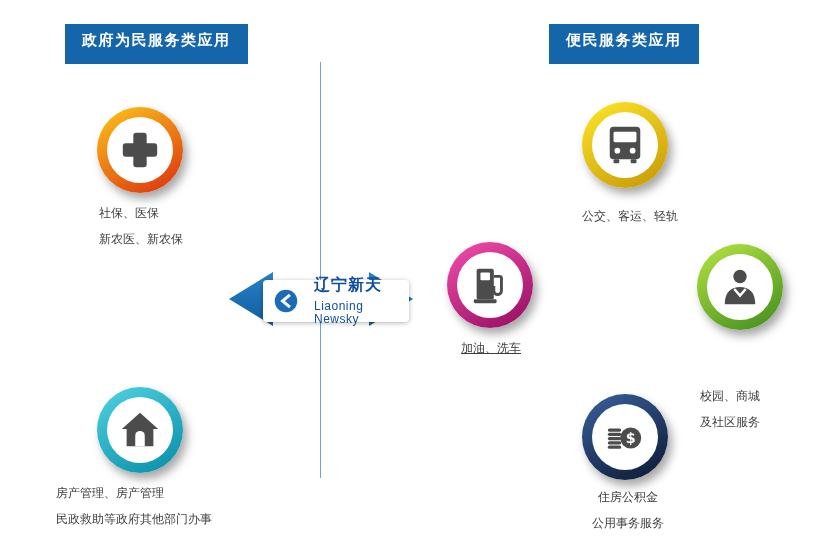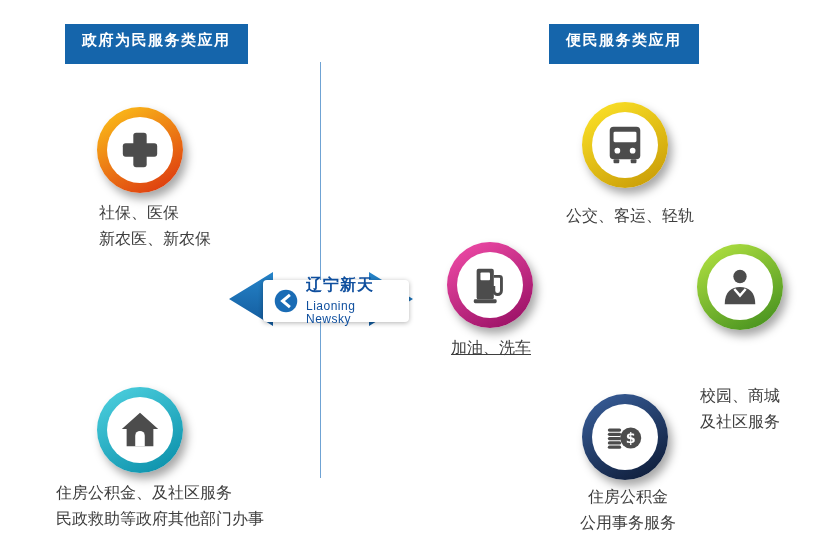--- a/index.html
+++ b/index.html
@@ -65,21 +65,21 @@
   .badge.housing   { left: 97px;  top: 387px; background: linear-gradient(150deg, #45c8d8 15%, #0e93ad 90%); }
   .badge.transit   { left: 582px; top: 102px; background: linear-gradient(150deg, #f6da24 15%, #cb9f08 90%); }
   .badge.fuel      { left: 447px; top: 242px; background: linear-gradient(150deg, #e5449f 15%, #9c1267 90%); }
   .badge.campus    { left: 697px; top: 244px; background: linear-gradient(150deg, #a5d83d 15%, #4a9420 90%); }
   .badge.utilities { left: 582px; top: 394px; background: linear-gradient(150deg, #33568e 15%, #101f3c 90%); }
 
   
   .label {
     position: absolute;
     color: #3e3e3e;
-    font-size: 16px;
+    font-size: 12px;
     line-height: 26px;
     white-space: pre-line;
   }
   .label.social    { left: 99px;  top: 200px; text-align: left; }
   .label.housing   { left: 56px;  top: 480px; text-align: left; }
   .label.transit   { left: 530px; top: 203px; width: 200px; text-align: center; }
   .label.fuel      { left: 421px; top: 335px; width: 140px; text-align: center; text-decoration: underline; }
   .label.campus    { left: 700px; top: 335px; text-align: center; margin-top: 48px; }
   .label.utilities { left: 553px; top: 484px; width: 150px; text-align: center; }
 
@@ -91,21 +91,21 @@
     position: absolute;
     left: 263px;
     top: 280px;
     width: 146px;
     height: 42px;
     background: #ffffff;
     border-radius: 4px;
     box-shadow: 0 1px 5px rgba(0,0,0,0.3);
     display: flex;
     align-items: center;
-    gap: 7px;
+    gap: 15px;
     padding: 0 10px;
   }
   .logo-box svg { width: 26px; height: 26px; flex: 0 0 auto; }
   .logo-text { display: flex; flex-direction: column; line-height: 1.1; }
   .logo-title { color: #0f4f9e; font-size: 16px; font-weight: bold; letter-spacing: 1px; }
   .logo-subtitle { color: #0f4f9e; font-size: 12px; letter-spacing: 0.5px; margin-top: 6px; }
 </style>
 </head>
 <body>
 
@@ -145,21 +145,21 @@
   </div>
   <div class="label social">社保、医保
 新农医、新农保</div>
 
   <div class="badge housing">
     <svg viewBox="0 0 44 44">
       <path d="M22 4 L41 21 L36 21 L36 39 L8 39 L8 21 L3 21 Z" fill="#4c4c4c"></path>
       <path d="M17 39 v-11 a5 5 0 0 1 10 0 v11 z" fill="#ffffff"></path>
     </svg>
   </div>
-  <div class="label housing">住房公积金、及社区服务
+  <div class="label housing">房产管理、房产管理
 民政救助等政府其他部门办事</div>
 
   <div class="badge transit">
     <svg viewBox="0 0 44 44">
       <rect x="6" y="3" width="32" height="34" rx="4" fill="#4c4c4c"></rect>
       <rect x="10" y="8" width="24" height="11" rx="1.5" fill="#ffffff"></rect>
       <circle cx="14" cy="28" r="3" fill="#ffffff"></circle>
       <circle cx="30" cy="28" r="3" fill="#ffffff"></circle>
       <rect x="10" y="37" width="6" height="4" rx="1" fill="#4c4c4c"></rect>
       <rect x="28" y="37" width="6" height="4" rx="1" fill="#4c4c4c"></rect>

